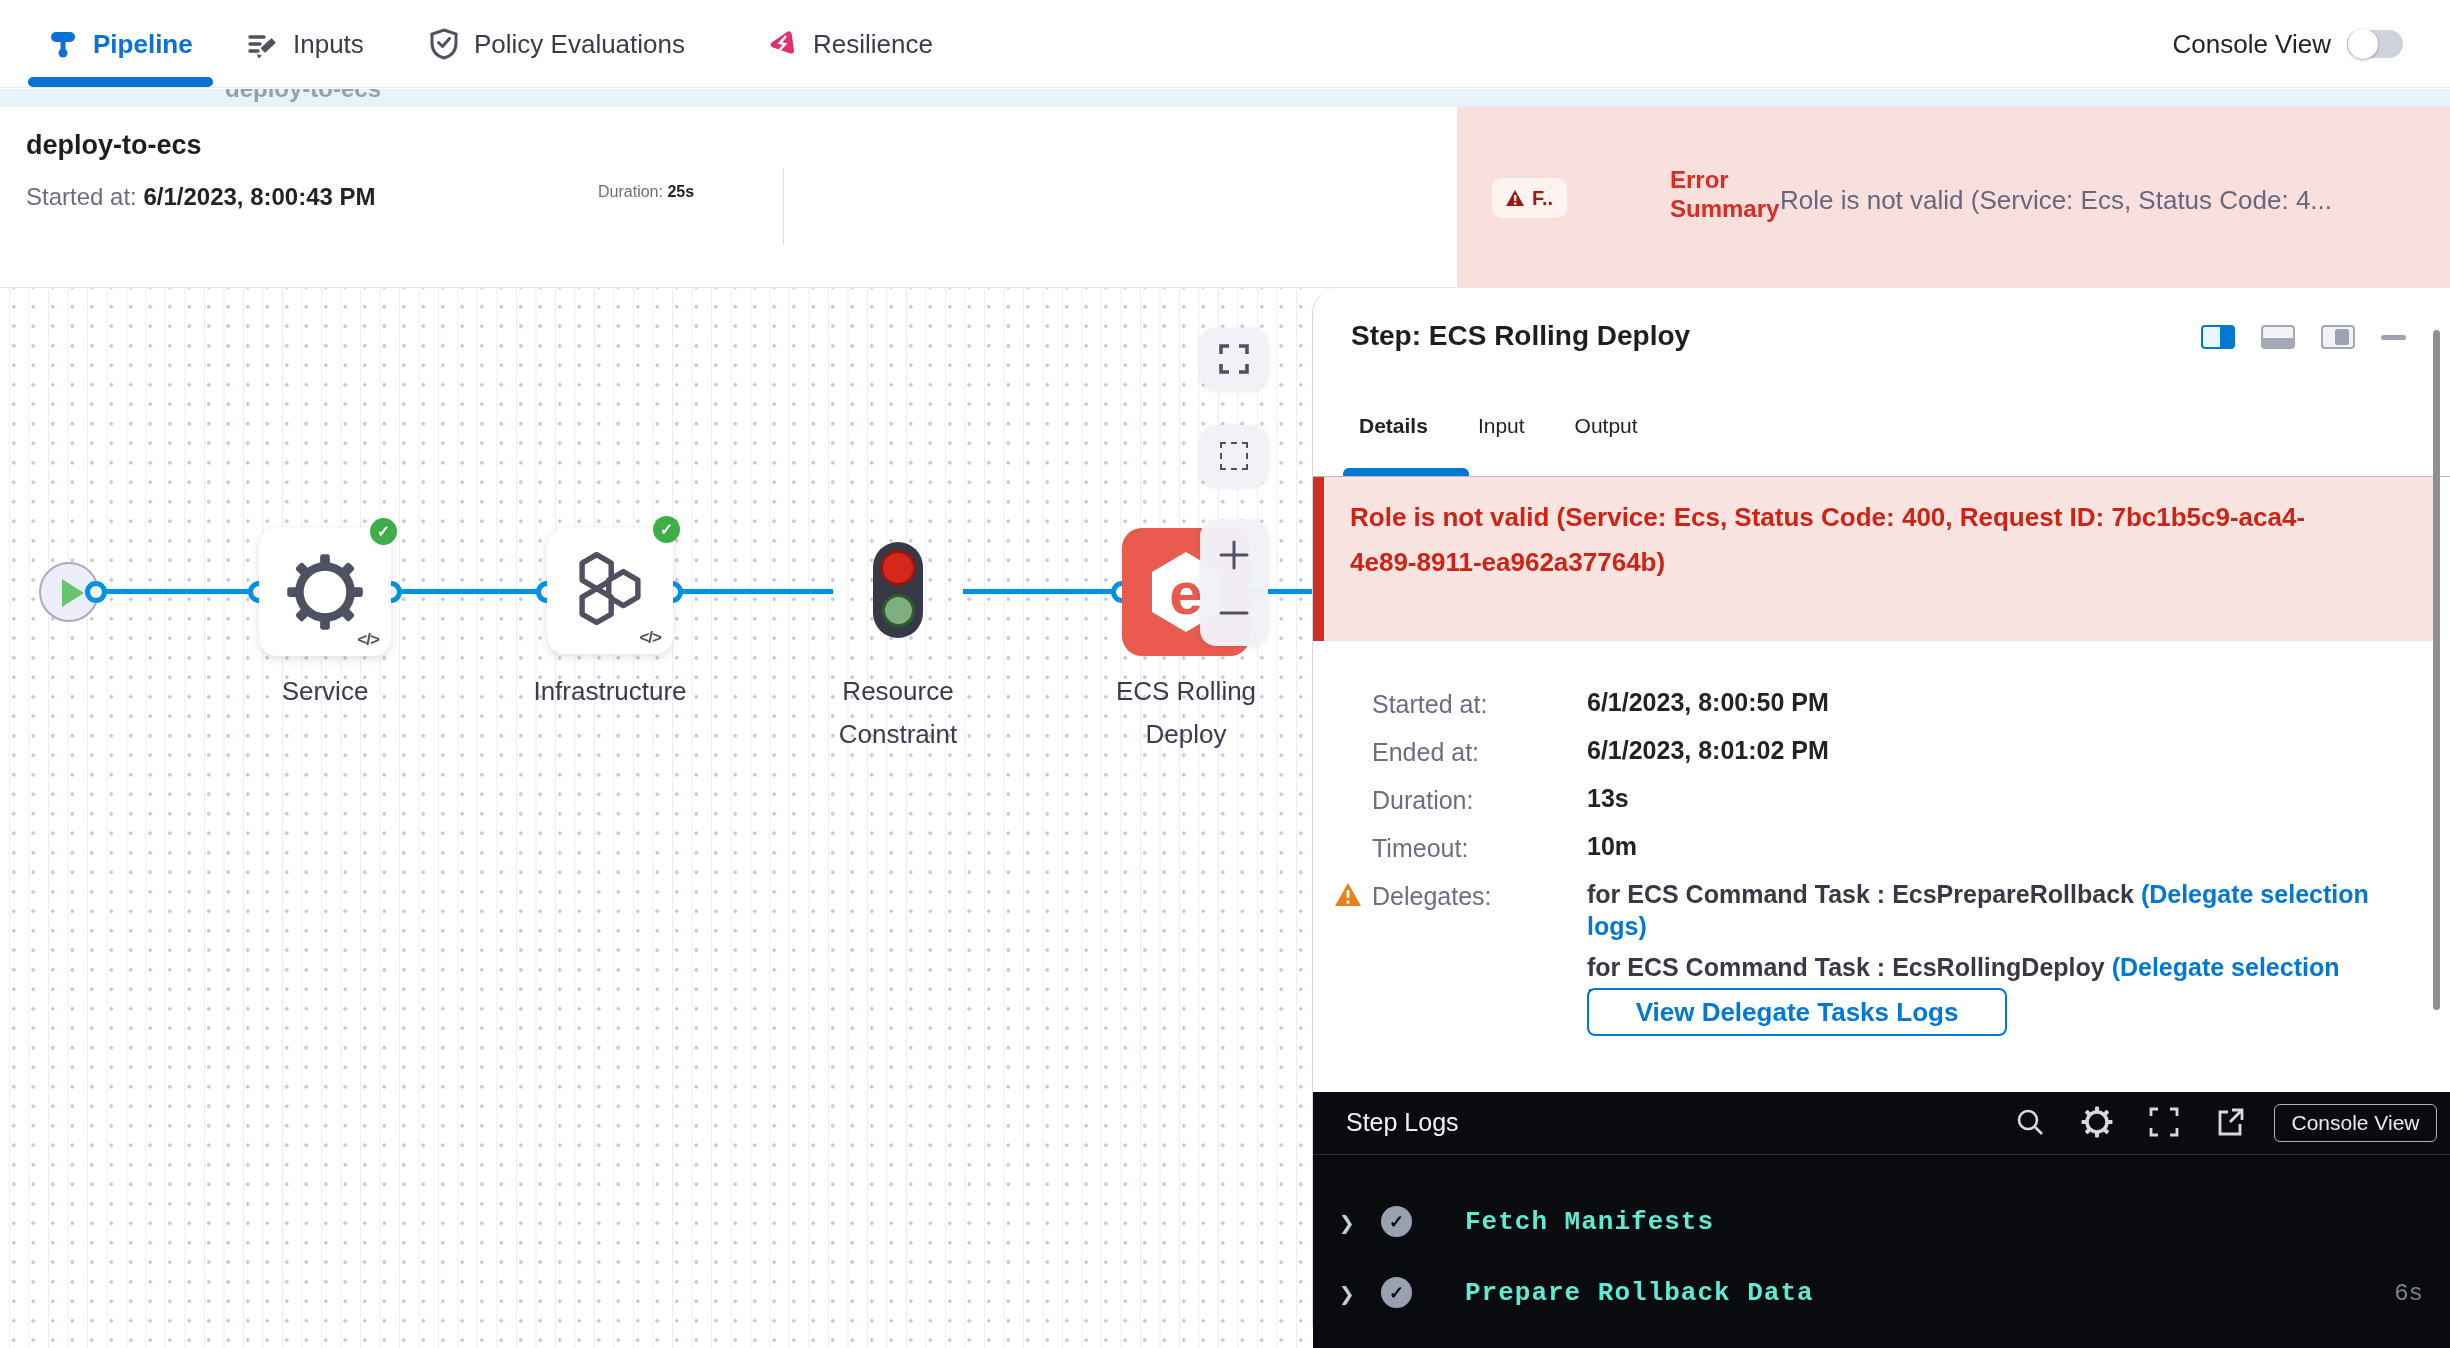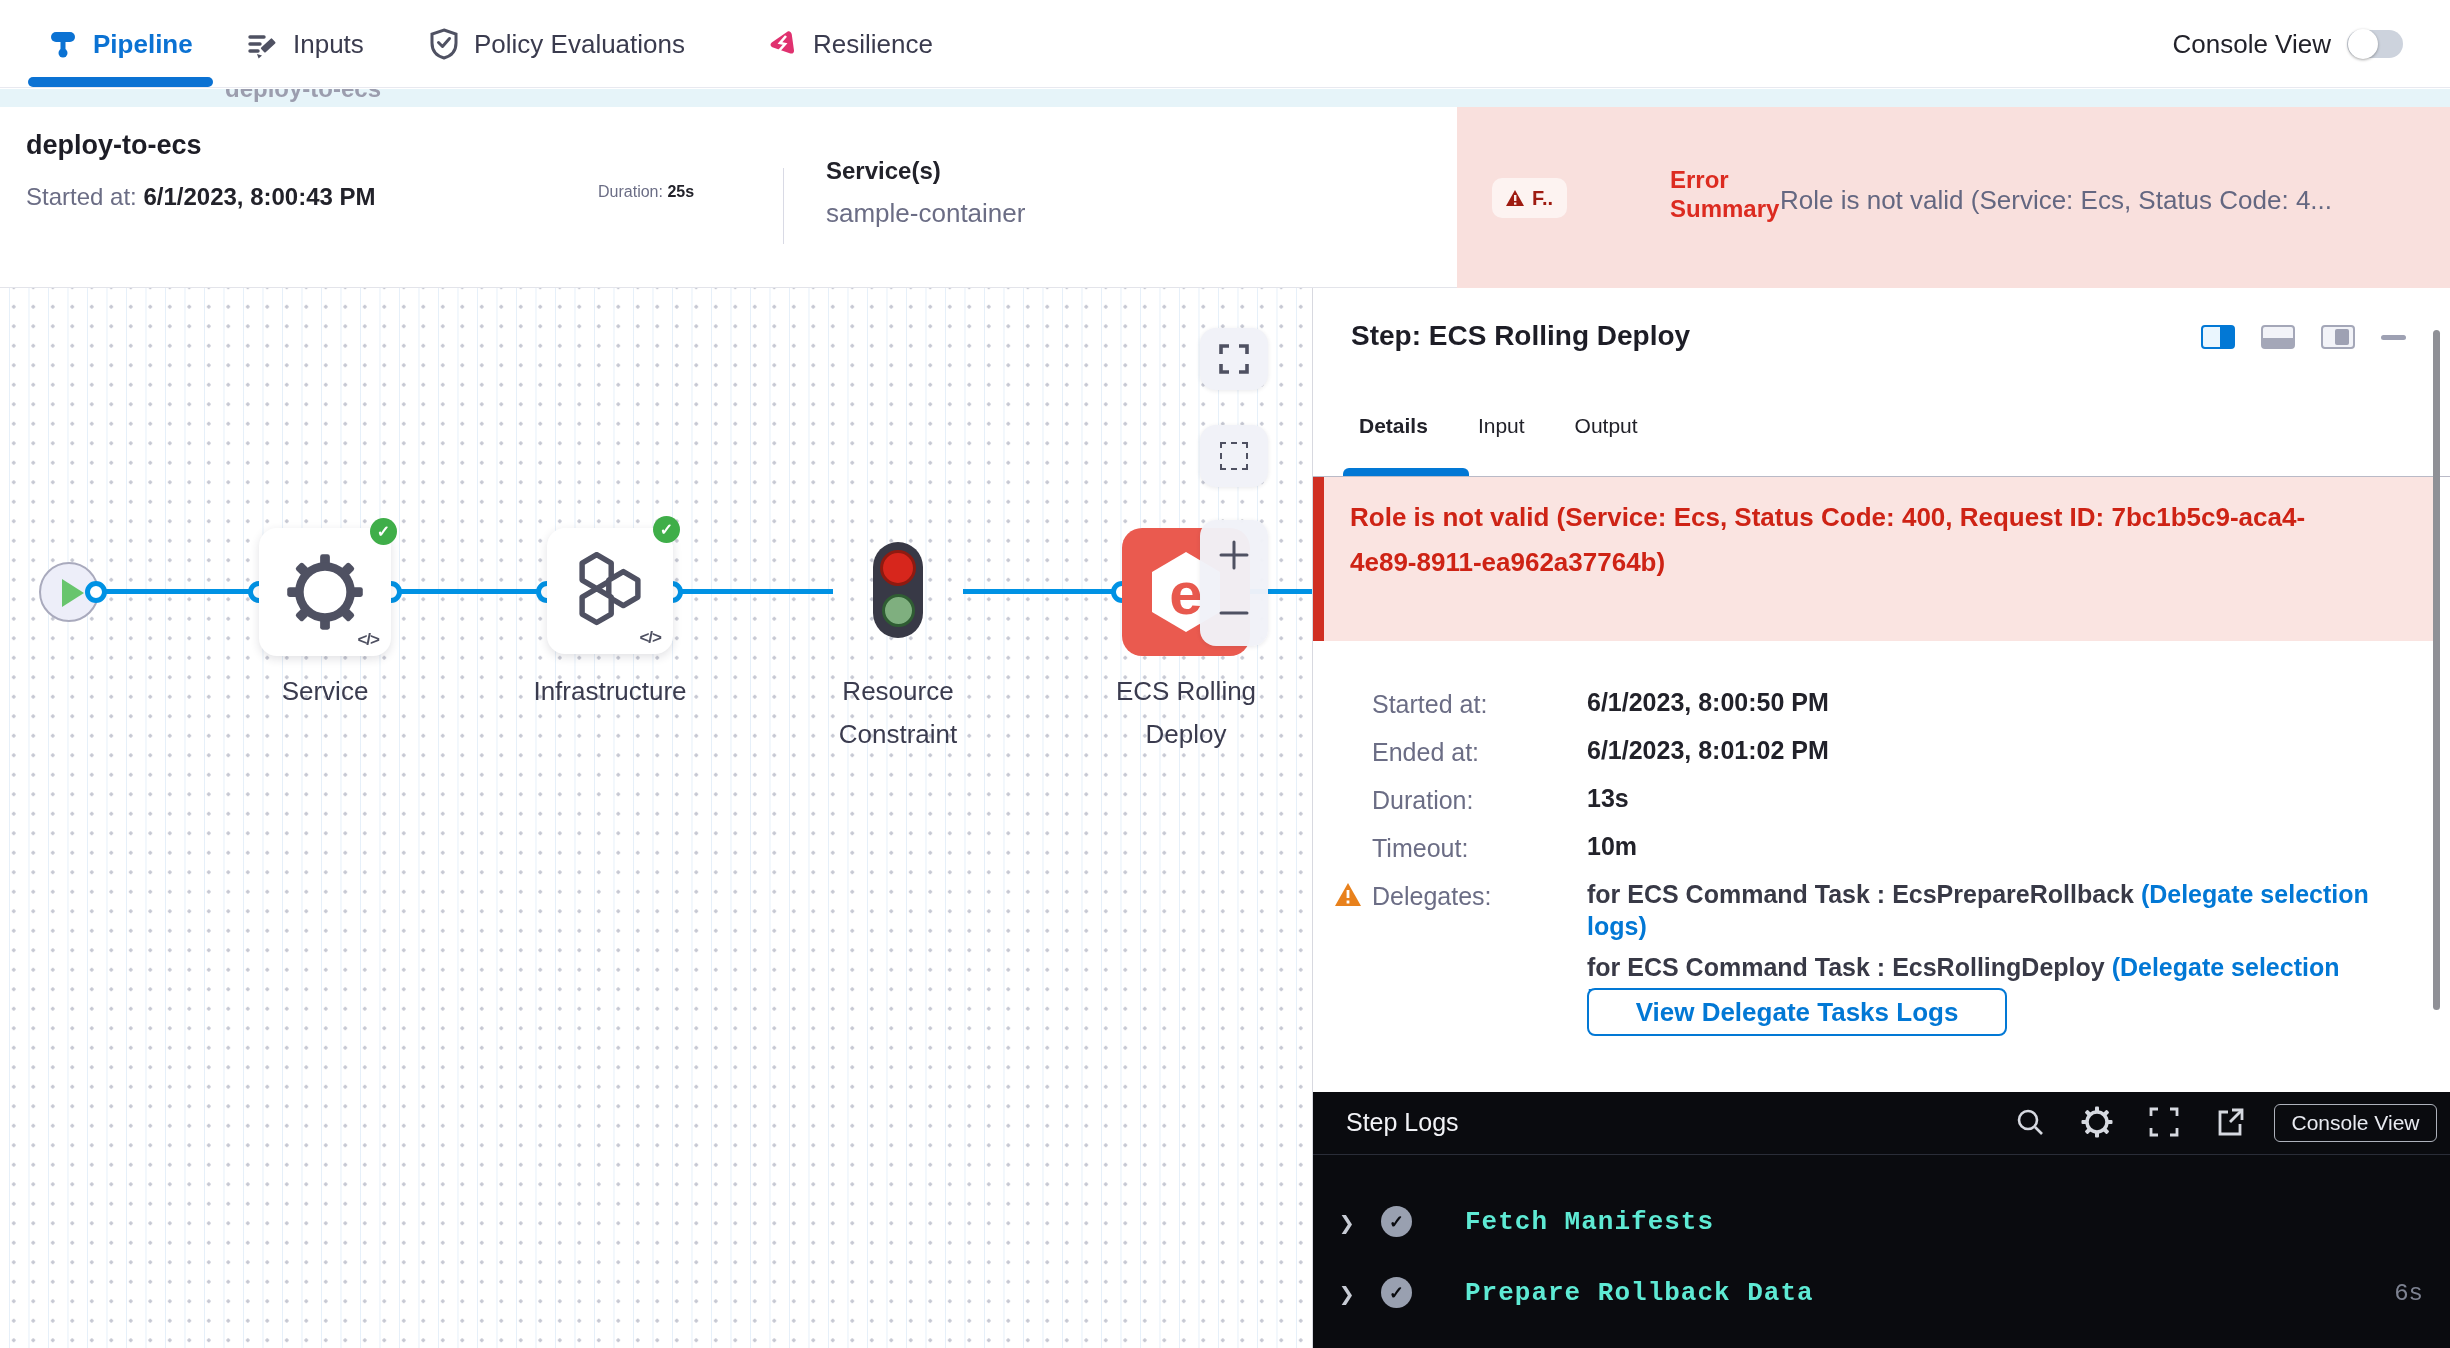--- a/index.html
+++ b/index.html
@@ -56,21 +56,21 @@
   .nodelabel { position:absolute; width:200px; text-align:center; font-size:26px; color:#3A3B4E; line-height:43px; }
   .traffic { position:absolute; left:873px; top:254px; width:50px; height:96px; border-radius:25px; background:#383946; }
   .traffic .red { position:absolute; left:7px; top:8px; width:36px; height:36px; border-radius:50%; background:#D7261C; border:3px solid #8F1A10; }
   .traffic .green { position:absolute; left:9px; top:52px; width:33px; height:33px; border-radius:50%; background:#7FAF7F; border:3px solid #2F5D33; }
   .ecscard { position:absolute; left:1122px; top:240px; width:128px; height:128px; border-radius:20px; background:#EA5A4F; }
   .floatbtn { position:absolute; left:1200px; width:68px; height:62px; border-radius:16px; background:#F1F2F8; display:flex; align-items:center; justify-content:center; box-shadow:0 1px 4px rgba(40,41,61,.10); }
   .zoomer { position:absolute; left:1200px; top:232px; width:68px; height:126px; border-radius:16px; background:rgba(241,242,248,.97); box-shadow:0 1px 4px rgba(40,41,61,.10); z-index:5;}
   .marquee { width:28px; height:28px; border:2.5px dashed #4F5162; }
 
   
-  .panel { position:absolute; left:1312px; top:288px; width:1138px; height:1060px; background:#fff; border-left:1px solid #D8D9E0; }
+  .panel { position:absolute; left:1312px; top:288px; width:1138px; height:1060px; background:#fff; border-left:1px solid #D8D9E0;border-radius:26px; }
   .panel-title { position:absolute; left:38px; top:32px; font-size:28px; font-weight:700; color:#1D1D26; }
   .layout-icons { position:absolute; right:44px; top:37px; display:flex; align-items:center; gap:26px; }
   .lico { width:34px; height:24px; border-radius:4px; position:relative; }
   .lico.a { border:2px solid #0278D5; background:#EAF6FE; }
   .lico.a::after { content:""; position:absolute; right:0; top:0; width:13px; height:20px; background:#0278D5; }
   .lico.b { border:2px solid #A4A7B8; background:#F2F3F8; }
   .lico.b::after { content:""; position:absolute; left:0; bottom:0; width:30px; height:9px; background:#A4A7B8; }
   .lico.c { border:2px solid #A4A7B8; background:#F2F3F8; }
   .lico.c::after { content:""; position:absolute; right:4px; top:2px; width:14px; height:16px; border-radius:2px; background:#9EA1B3; }
   .dash { width:25px; height:5px; border-radius:3px; background:#9EA1B3; }
@@ -154,24 +154,20 @@
 
   <div class="strip">
     <span>deploy-to-ecs</span>
   </div>
 
   <div class="runheader">
     <div class="run-title">deploy-to-ecs</div>
     <div class="meta-row"><span>Started at: </span><b>6/1/2023, 8:00:43 PM</b></div>
     <div class="hdur"><span>Duration: </span><b>25s</b></div>
     <div class="vdiv"></div>
-    <div class="svc-col" style="left:826px">
-      <div class="h">Service(s)</div>
-      <div class="v">sample-container</div>
-    </div>
     <div class="errsum">
       <div class="fail-badge">
         <svg width="18" height="16" viewBox="0 0 18 16">
             <path d="M9 0 L18 16 L0 16 Z" fill="#9E1A10"></path>
             <rect x="8" y="5" width="2.4" height="6" fill="#FBECEA"></rect>
             <rect x="8" y="12.5" width="2.4" height="2.2" fill="#FBECEA"></rect>
           </svg>
         <span class="f">F..</span>
       </div>
       <div class="elabel">Error Summary</div>

